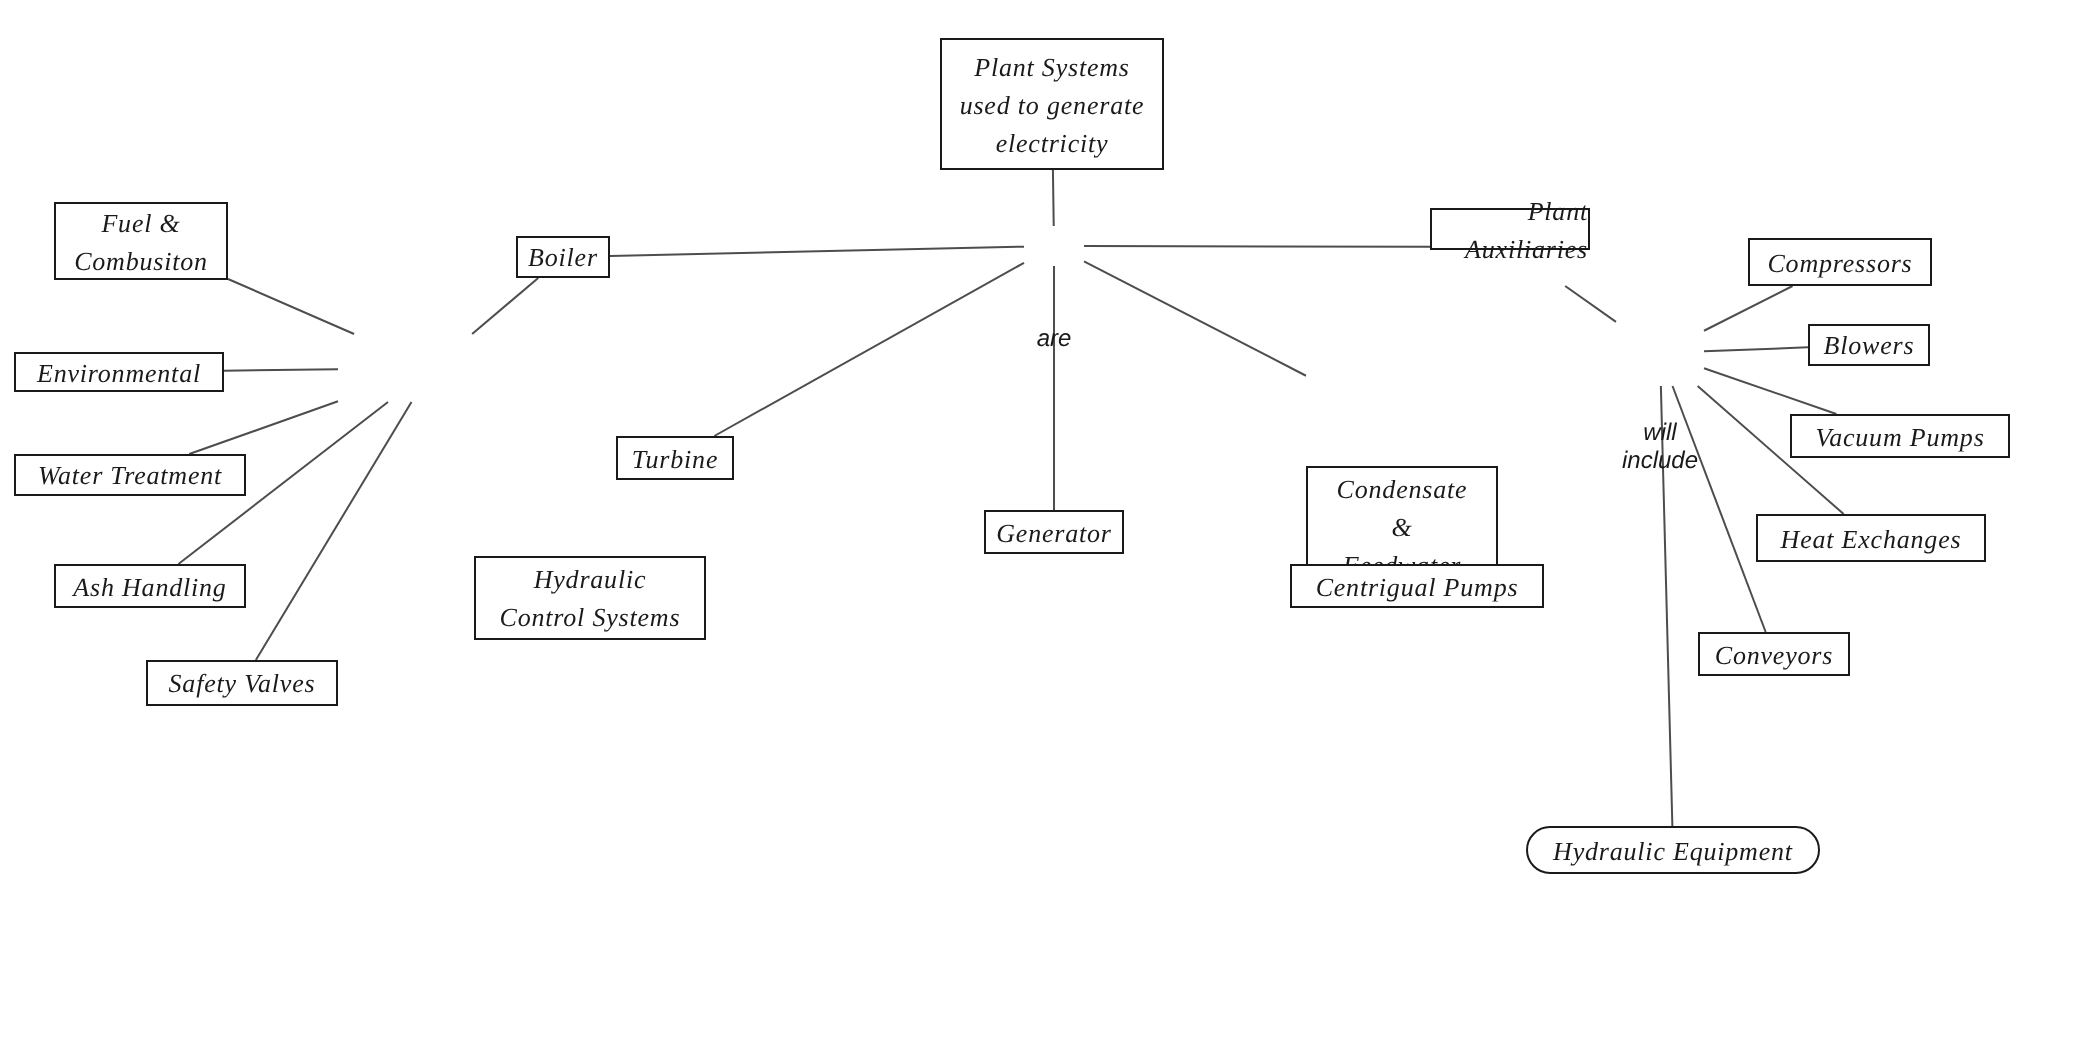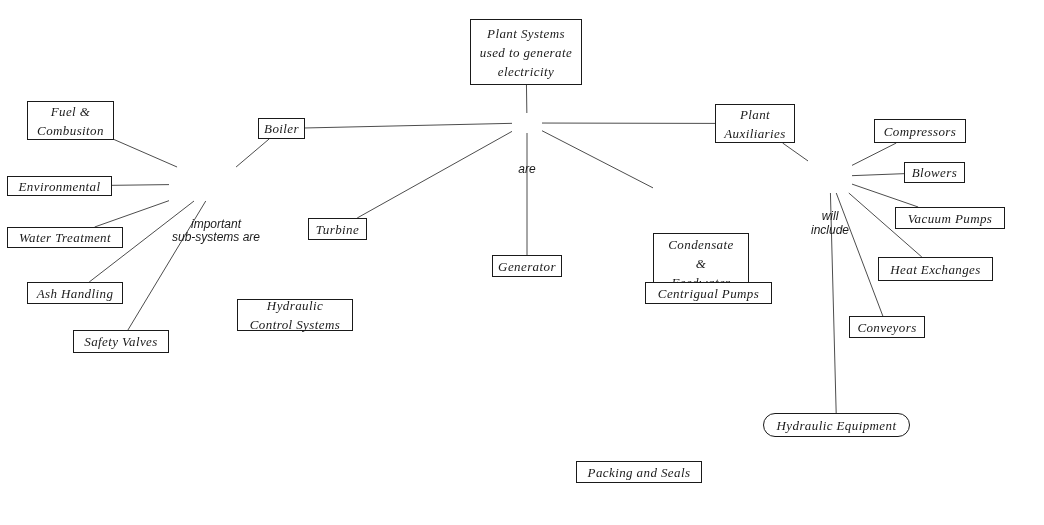--- a/index.html
+++ b/index.html
@@ -75,45 +75,41 @@
       <div class="ln">Turbine</div>
     </div>
     <div class="node box" style="left: 492px; top: 255px; width: 70px; height: 22px;">
       <div class="ln">Generator</div>
     </div>
     <div class="node box" style="left: 653px; top: 197px; width: 96px; height: 61px; margin-top: 36px;">
       <div class="ln">Condensate</div>
       <div class="ln">&amp;</div>
       <div class="ln">Feedwater</div>
     </div>
-    <div class="node box" style="left: 715px; top: 104px; width: 80px; height: 39px;">
+    <div class="node box" style="left: 715px; top: 104px; width: 80px; height: 21px; align-items: flex-end;">
       <div class="ln">Plant</div>
       <div class="ln">Auxiliaries</div>
-    </div>
-    <div class="node label" style="left: 172px; top: 170px; width: 88px; height: 28px;">
-      <div class="ln">important</div>
-      <div class="ln">sub-systems are</div>
     </div>
     <div class="node box" style="left: 27px; top: 101px; width: 87px; height: 39px;">
       <div class="ln">Fuel &amp;</div>
       <div class="ln">Combusiton</div>
     </div>
     <div class="node box" style="left: 7px; top: 176px; width: 105px; height: 20px;">
       <div class="ln">Environmental</div>
     </div>
     <div class="node box" style="left: 7px; top: 227px; width: 116px; height: 21px;">
       <div class="ln">Water Treatment</div>
     </div>
     <div class="node box" style="left: 27px; top: 282px; width: 96px; height: 22px;">
       <div class="ln">Ash Handling</div>
     </div>
     <div class="node box" style="left: 73px; top: 330px; width: 96px; height: 23px; align-items: center;">
       <div class="ln">Safety Valves</div>
     </div>
-    <div class="node box" style="left: 237px; top: 299px; width: 116px; height: 32px;">
+    <div class="node box" style="left: 237px; top: 278px; width: 116px; height: 42px;">
       <div class="ln">Hydraulic</div>
       <div class="ln">Control Systems</div>
     </div>
     <div class="node label" style="left: 811px; top: 163px; width: 38px; height: 27px;">
       <div class="ln">will</div>
       <div class="ln">include</div>
     </div>
     <div class="node box" style="left: 874px; top: 119px; width: 92px; height: 24px;">
       <div class="ln">Compressors</div>
     </div>
@@ -128,16 +124,13 @@
     </div>
     <div class="node box" style="left: 849px; top: 316px; width: 76px; height: 22px;">
       <div class="ln">Conveyors</div>
     </div>
     <div class="node box" style="left: 763px; top: 413px; width: 147px; height: 24px; border-radius: 12px;">
       <div class="ln">Hydraulic Equipment</div>
     </div>
     <div class="node box" style="left: 645px; top: 282px; width: 127px; height: 22px;">
       <div class="ln">Centrigual Pumps</div>
     </div>
-    <div class="node box" style="left: 576px; top: 461px; width: 126px; height: 22px;">
-      <div class="ln">Packing and Seals</div>
-    </div>
   </div>
 
 </body></html>

